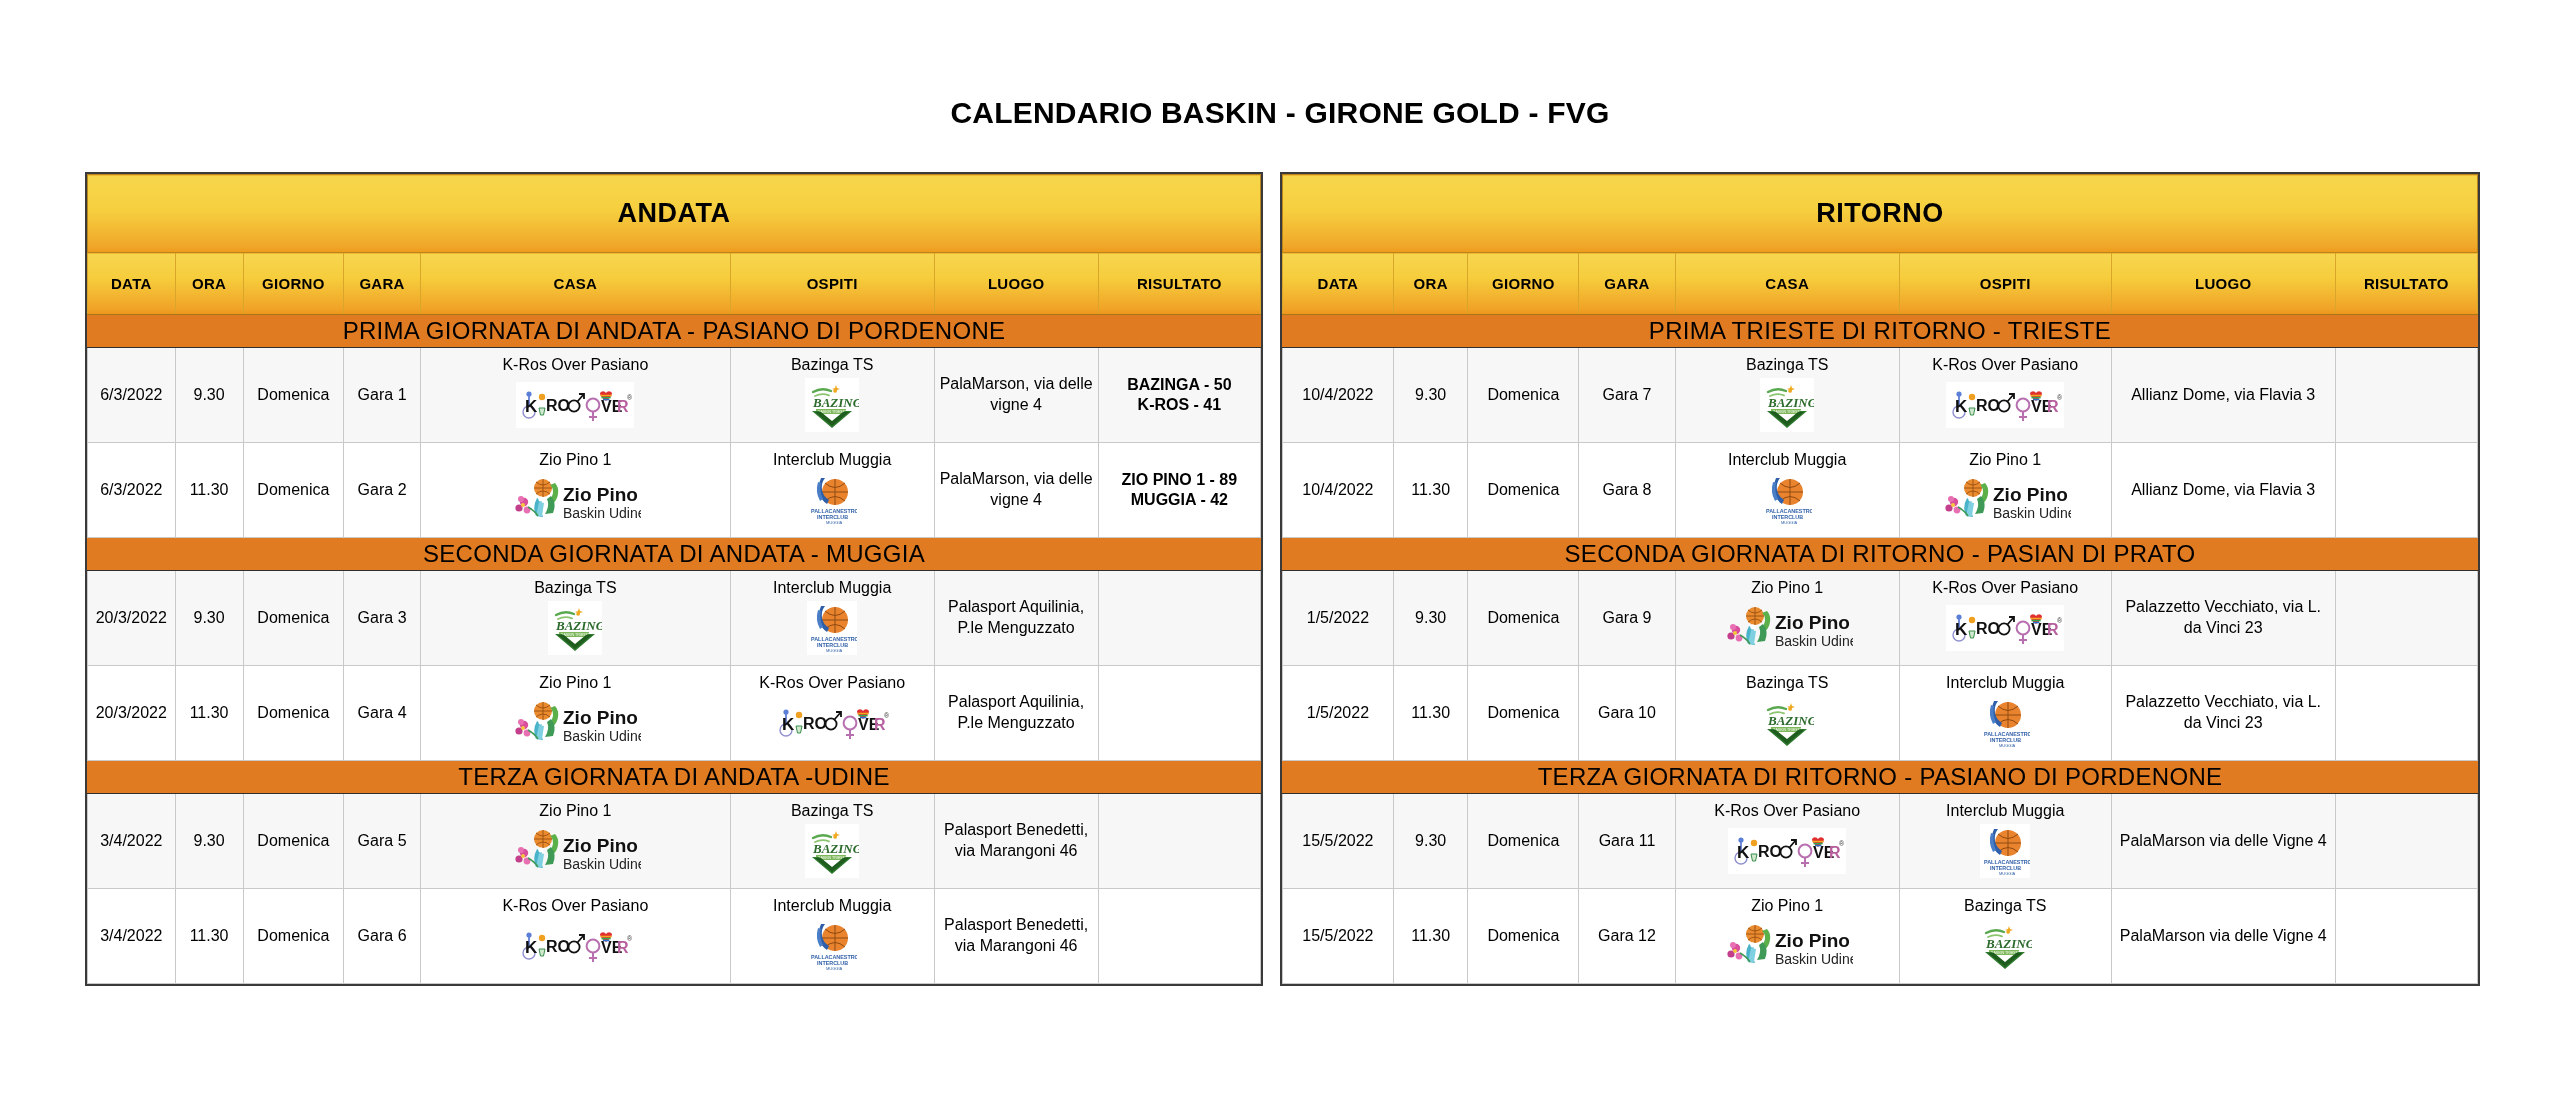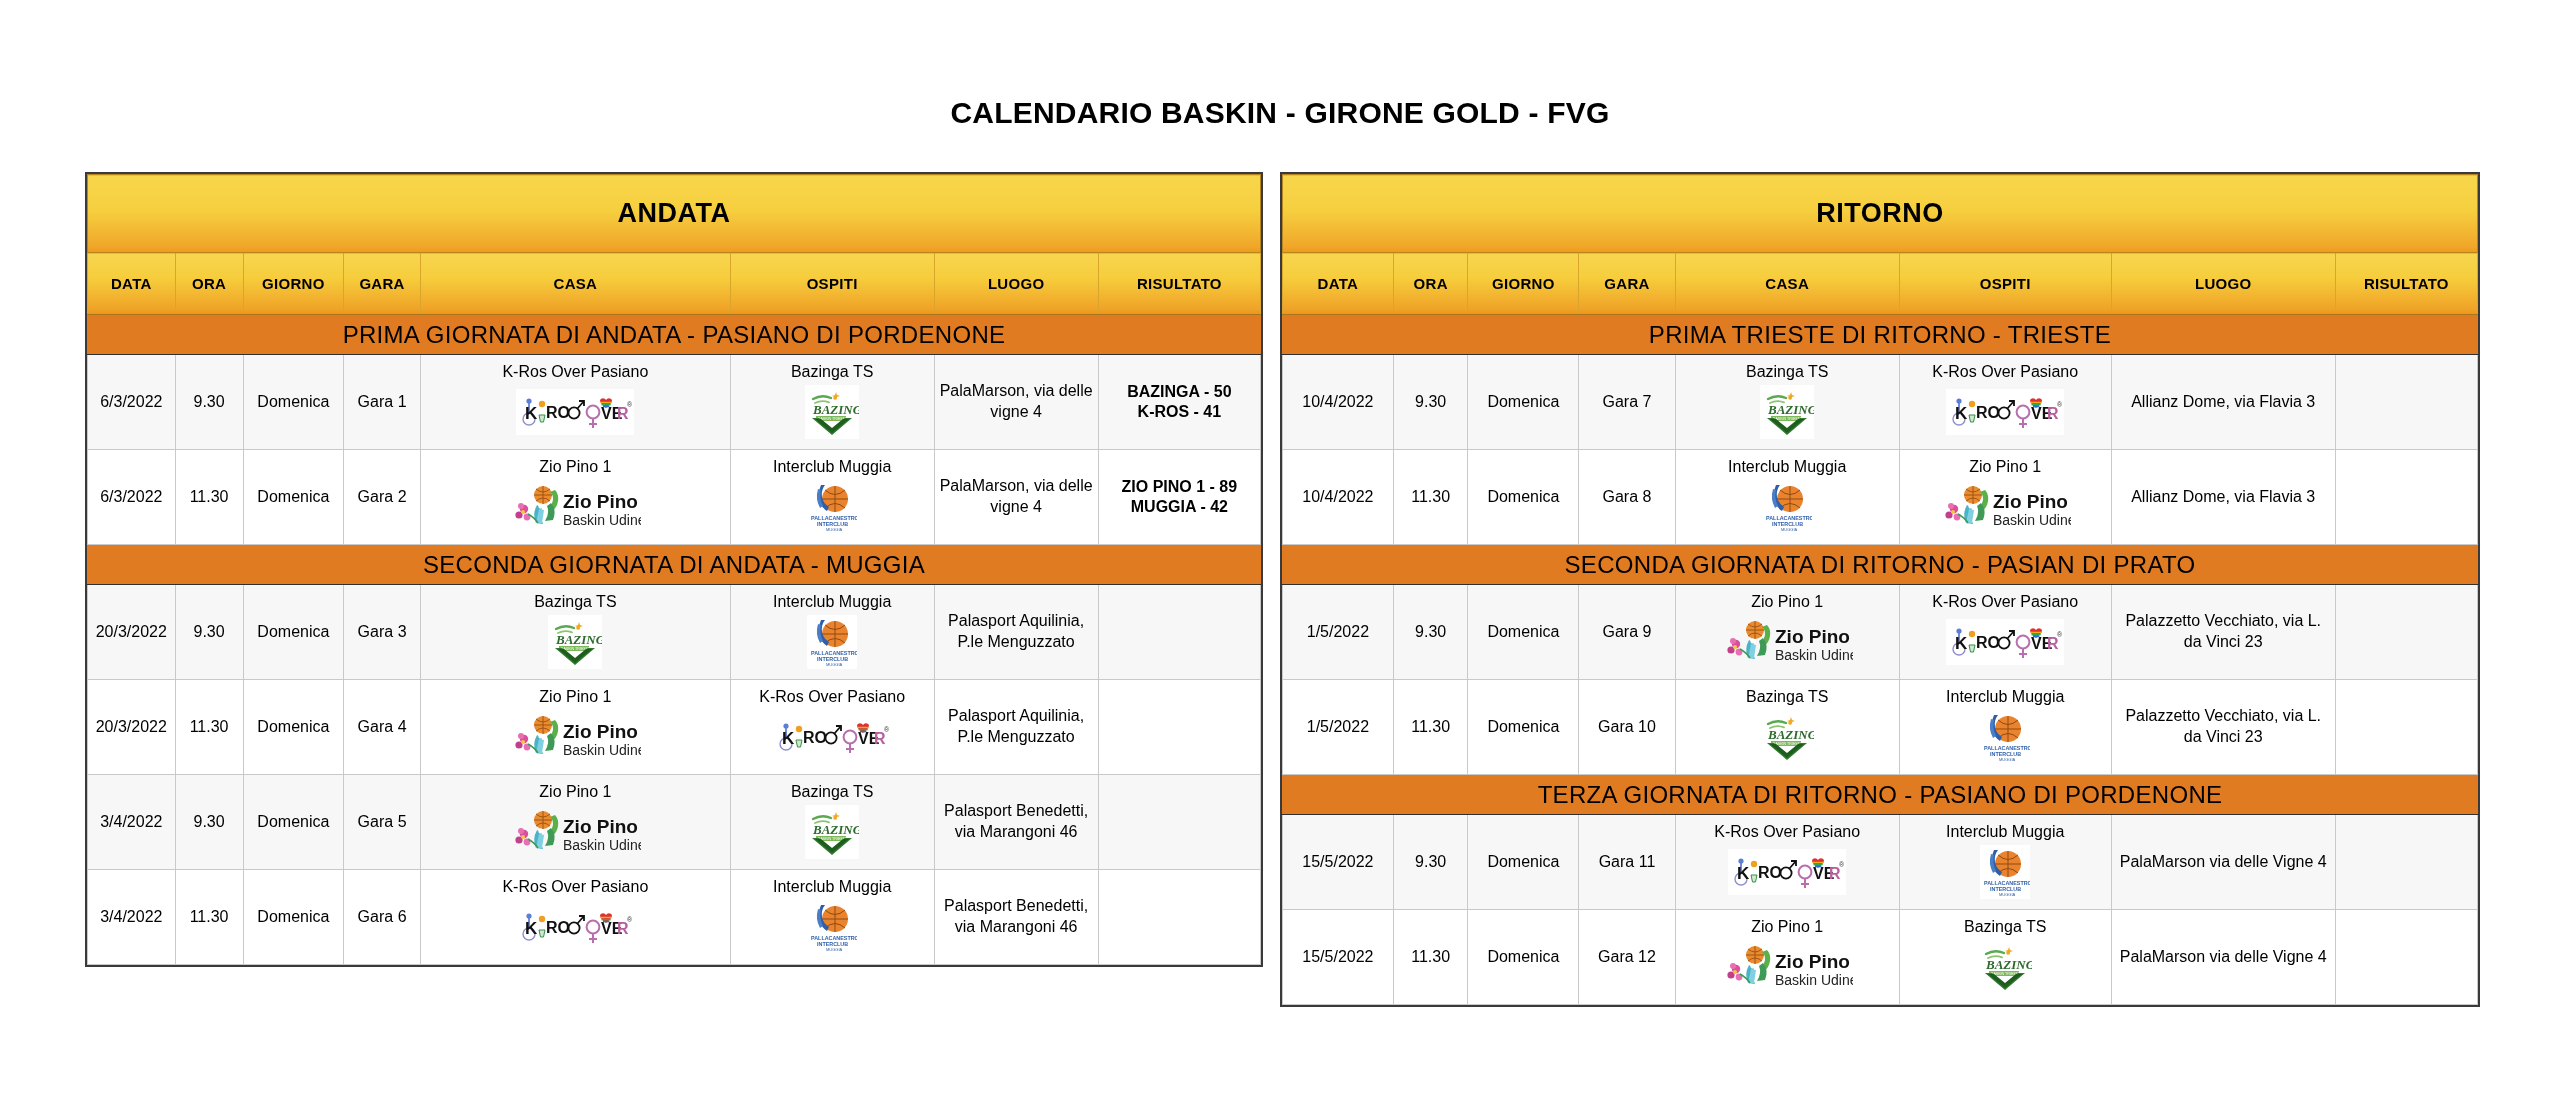--- a/index.html
+++ b/index.html
@@ -81,21 +81,21 @@
     letter-spacing: 0.3px;
     color: #000;
     border-left: 1px solid #d9a52a !important;
     border-right: 1px solid #d9a52a !important;
     border-top: 1px solid #e0b43c !important;
     border-bottom: 1px solid #a8761a !important;
   }
 
   
   .giornata {
-    height: 40px;
+    height: 33px;
     background: #e07b22;
     text-align: center;
     font-size: 24px;
     font-weight: 400;
     letter-spacing: 0.3px;
     color: #000;
     border-top: 1px solid #2f2f2f !important;
     border-bottom: 1px solid #2f2f2f !important;
     border-left: 1px solid #e07b22 !important;
     border-right: 1px solid #e07b22 !important;
@@ -373,20 +373,23 @@
         <path d="M87 17.6 h6.4" stroke="#2f6fd0" stroke-width="1.5"></path>
         <text x="85" y="30" font-family="Liberation Sans, sans-serif" font-size="16" font-weight="bold" fill="#111">VE</text>
         <text x="101" y="30" font-family="Liberation Sans, sans-serif" font-size="16" font-weight="bold" fill="#b8609f">R</text>
         <text x="111" y="18" font-family="Liberation Sans, sans-serif" font-size="7" fill="#333">®</text>
       </svg>
               </span>
             </td>
             <td class="cell-luogo">Palasport Aquilinia, P.le Menguzzato</td>
             <td class="cell-result"></td>
           </tr>
+          <tr>
+            <td class="giornata" colspan="8">TERZA GIORNATA DI ANDATA -UDINE</td>
+          </tr>
           <tr class="match-row alt">
             <td class="cell-data">3/4/2022</td>
             <td class="cell-ora">9.30</td>
             <td class="cell-giorno">Domenica</td>
             <td class="cell-gara">Gara 5</td>
             <td class="cell-team">
               <span class="team-name">Zio Pino 1</span>
               <span class="logo-slot">
                 <svg class="logo logo-ziopino" width="132" height="52" viewBox="0 0 132 52">
         <circle cx="34" cy="14" r="9" fill="#e98b2e"></circle>

